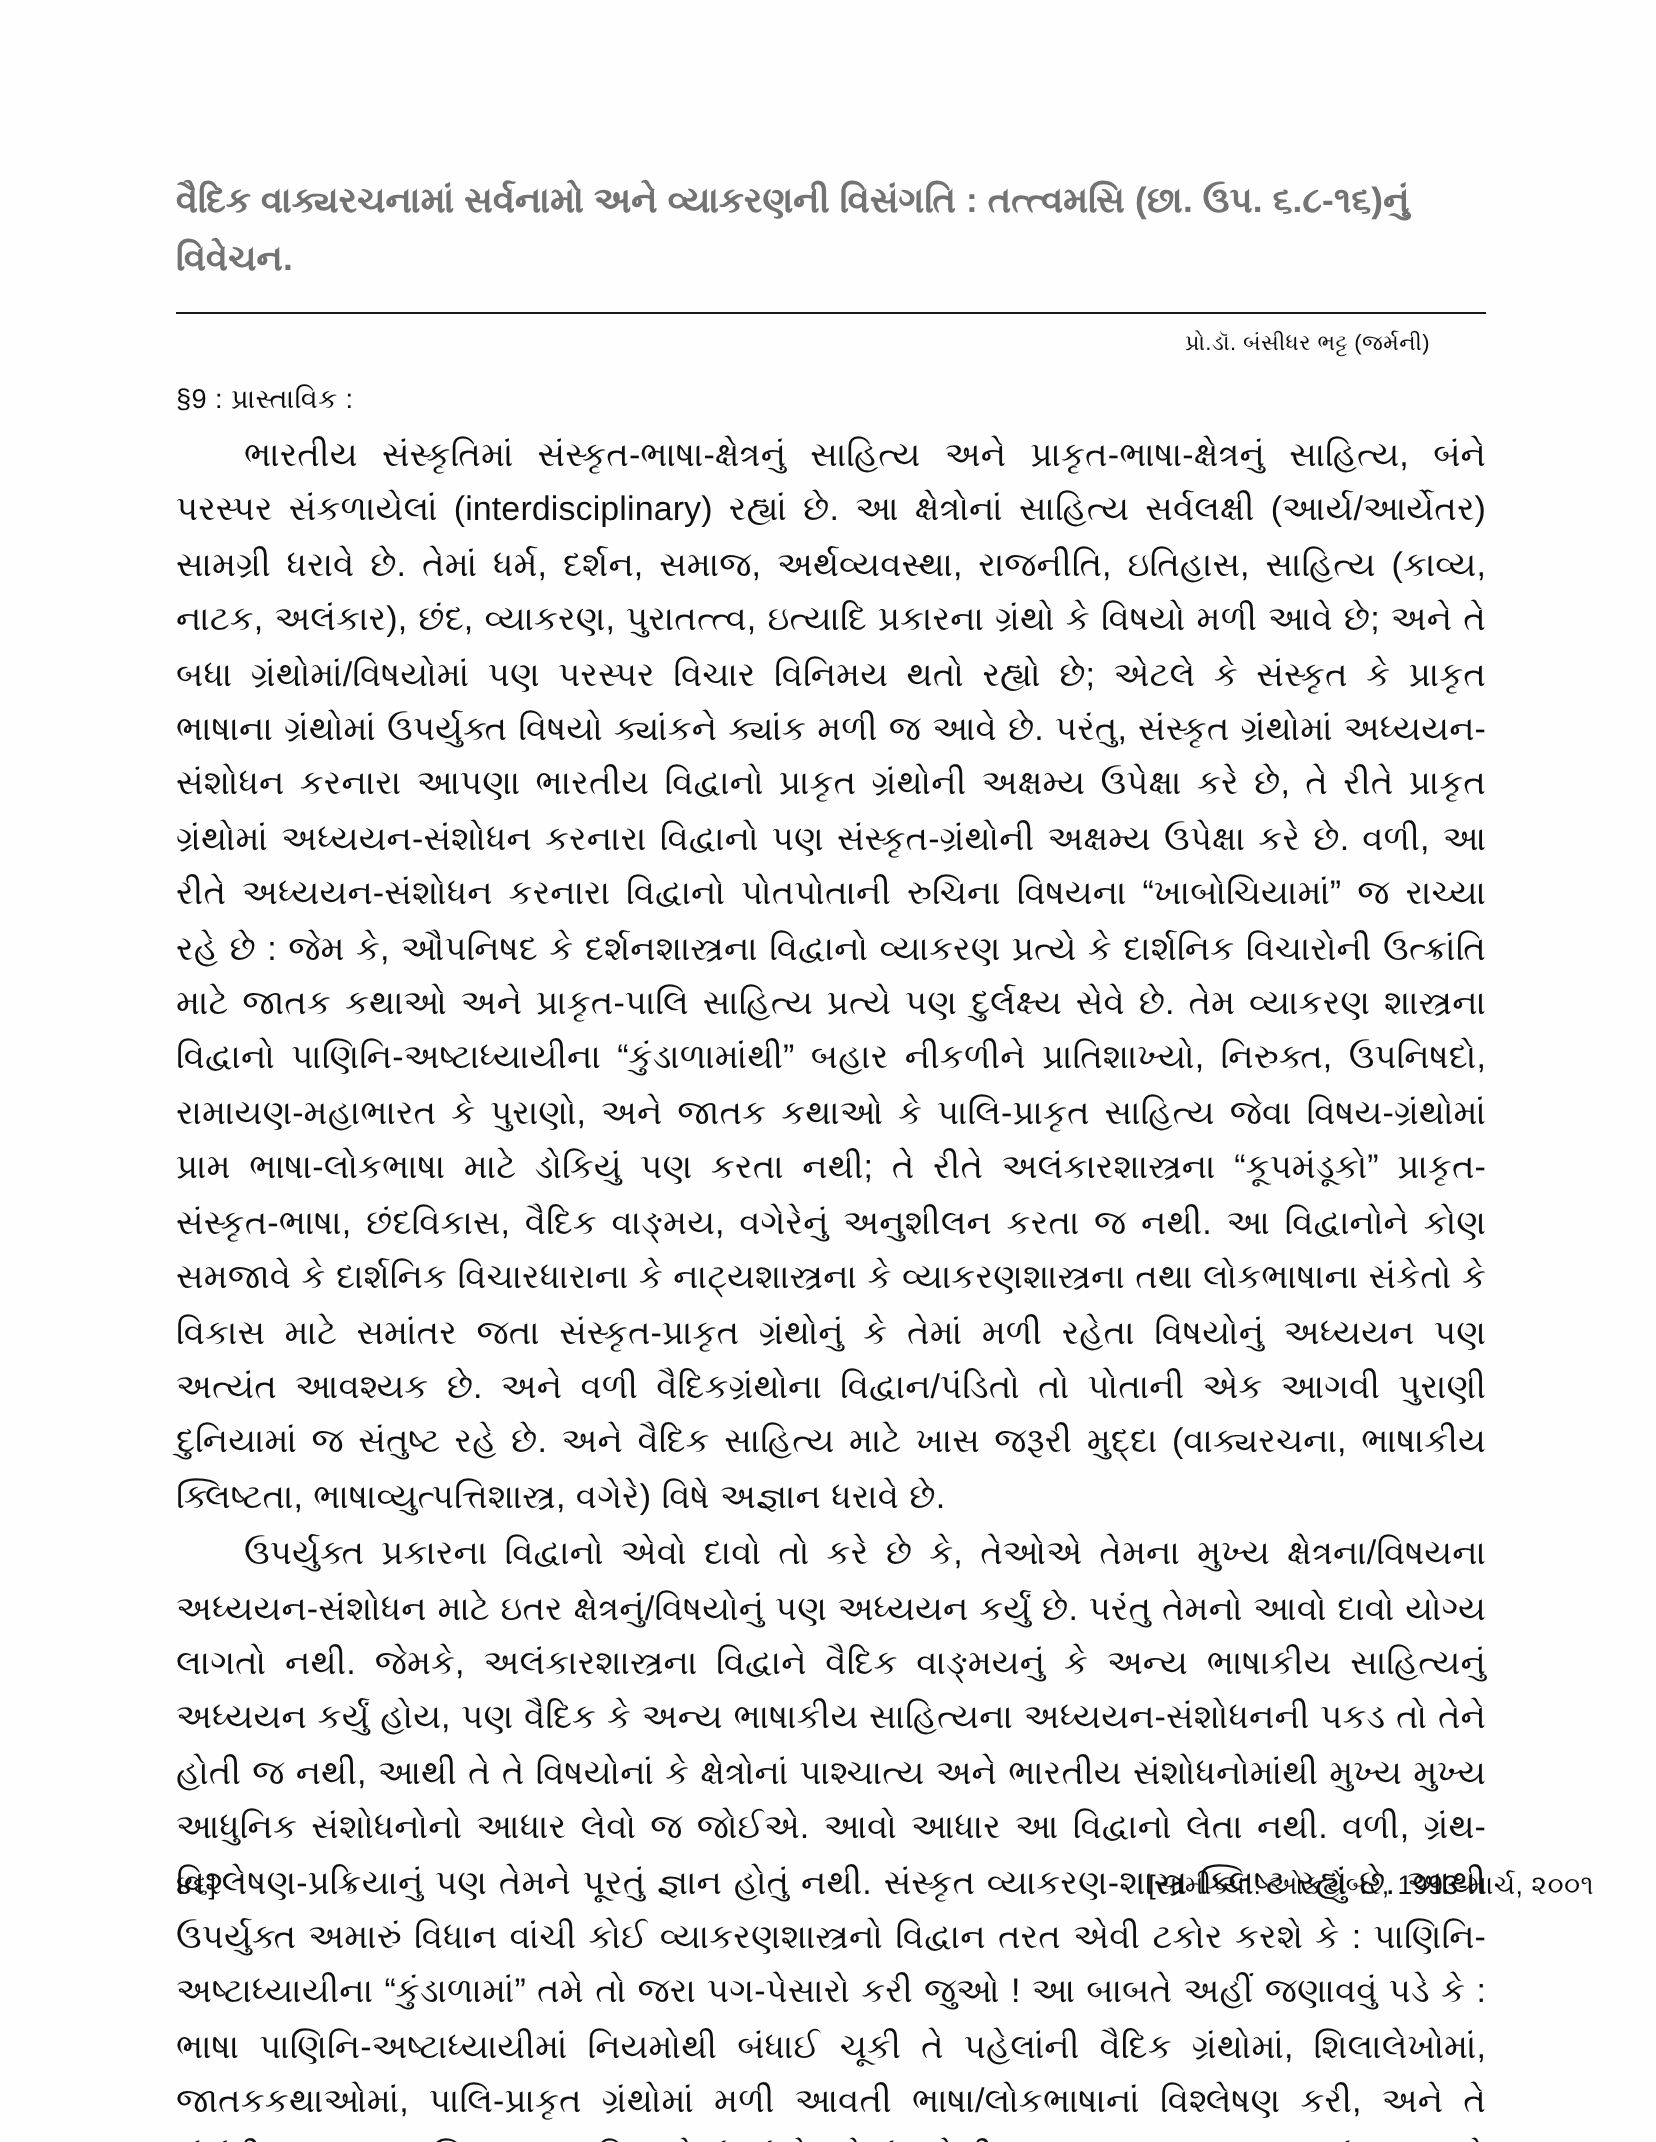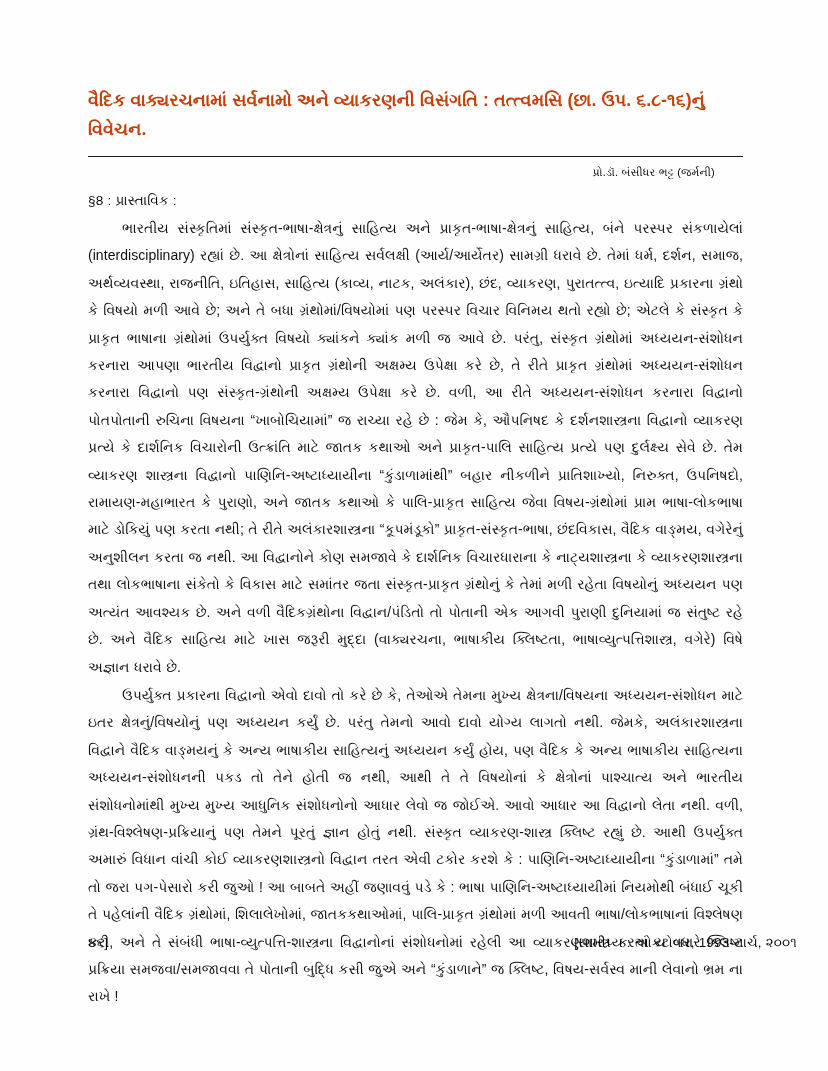--- a/index.html
+++ b/index.html
@@ -30,21 +30,21 @@
     width: 655px;
   }
 
   
   .title {
     font-family: "Liberation Sans", "DejaVu Sans", sans-serif;
     font-weight: bold;
     font-size: 17.6px;
     line-height: 1.62;
     letter-spacing: 0.1px;
-    color: #c2410c;
+    color: #737373;
     margin: 0;
     text-align: left;
   }
   .title-rule {
     margin-top: 13px;
     border: 0;
     border-top: 1.6px solid #1a1a1a;
     width: 100%;
   }
   .byline {
@@ -65,21 +65,21 @@
     color: #0d0d0d;
     letter-spacing: 0.2px;
   }
 
   
   .body-text {
     margin-top: 6px;
   }
   .para {
     font-family: "Liberation Sans", "DejaVu Sans", sans-serif;
-    font-size: 14px;
+    font-size: 17px;
     line-height: 27.4px;
     text-align: justify;
     text-justify: inter-word;
     color: #101010;
     margin: 0 0 0 0;
     text-indent: 34px;
     letter-spacing: 0.05px;
     word-spacing: 0.4px;
   }
   .para + .para {
@@ -116,21 +116,21 @@
 <div class="page">
 
   <div class="content">
 
     <h1 class="title">વૈદિક વાક્યરચનામાં સર્વનામો અને વ્યાકરણની વિસંગતિ : તત્ત્વમસિ  (છા. ઉપ. ૬.૮-૧૬)નું વિવેચન.</h1>
 
     <hr class="title-rule">
 
     <div class="byline">પ્રો.ડૉ. બંસીધર ભટ્ટ (જર્મની)</div>
 
-    <div class="section-heading">§8 : પ્રાસ્તાવિક :</div>
+    <div class="section-heading">§9 : પ્રાસ્તાવિક :</div>
 
     <div class="body-text">
       <p class="para">ભારતીય સંસ્કૃતિમાં સંસ્કૃત-ભાષા-ક્ષેત્રનું સાહિત્ય અને પ્રાકૃત-ભાષા-ક્ષેત્રનું સાહિત્ય, બંને પરસ્પર સંકળાયેલાં (interdisciplinary) રહ્યાં છે. આ ક્ષેત્રોનાં સાહિત્ય સર્વલક્ષી (આર્ય/આર્યેતર) સામગ્રી ધરાવે છે. તેમાં ધર્મ, દર્શન, સમાજ, અર્થવ્યવસ્થા, રાજનીતિ, ઇતિહાસ, સાહિત્ય (કાવ્ય, નાટક, અલંકાર), છંદ, વ્યાકરણ, પુરાતત્ત્વ, ઇત્યાદિ પ્રકારના ગ્રંથો કે વિષયો મળી આવે છે; અને તે બધા ગ્રંથોમાં/વિષયોમાં પણ પરસ્પર વિચાર વિનિમય થતો રહ્યો છે; એટલે કે સંસ્કૃત કે પ્રાકૃત ભાષાના ગ્રંથોમાં ઉપર્યુક્ત વિષયો ક્યાંકને ક્યાંક મળી જ આવે છે. પરંતુ, સંસ્કૃત ગ્રંથોમાં અધ્યયન-સંશોધન કરનારા આપણા ભારતીય વિદ્વાનો પ્રાકૃત ગ્રંથોની અક્ષમ્ય ઉપેક્ષા કરે છે, તે રીતે પ્રાકૃત ગ્રંથોમાં અધ્યયન-સંશોધન કરનારા વિદ્વાનો પણ સંસ્કૃત-ગ્રંથોની અક્ષમ્ય ઉપેક્ષા કરે છે. વળી, આ રીતે અધ્યયન-સંશોધન કરનારા વિદ્વાનો પોતપોતાની રુચિના વિષયના “ખાબોચિયામાં” જ રાચ્યા રહે છે : જેમ કે, ઔપનિષદ કે દર્શનશાસ્ત્રના વિદ્વાનો વ્યાકરણ પ્રત્યે કે દાર્શનિક વિચારોની ઉત્ક્રાંતિ માટે જાતક કથાઓ અને પ્રાકૃત-પાલિ સાહિત્ય પ્રત્યે પણ દુર્લક્ષ્ય સેવે છે. તેમ વ્યાકરણ શાસ્ત્રના વિદ્વાનો પાણિનિ-અષ્ટાધ્યાયીના “કુંડાળામાંથી” બહાર નીકળીને પ્રાતિશાખ્યો, નિરુક્ત, ઉપનિષદો, રામાયણ-મહાભારત કે પુરાણો, અને જાતક કથાઓ કે પાલિ-પ્રાકૃત સાહિત્ય જેવા વિષય-ગ્રંથોમાં પ્રામ ભાષા-લોકભાષા માટે ડોકિયું પણ કરતા નથી; તે રીતે અલંકારશાસ્ત્રના “કૂપમંડૂકો” પ્રાકૃત-સંસ્કૃત-ભાષા, છંદવિકાસ, વૈદિક વાઙ્મય, વગેરેનું અનુશીલન કરતા જ નથી. આ વિદ્વાનોને કોણ સમજાવે કે દાર્શનિક વિચારધારાના કે નાટ્યશાસ્ત્રના કે વ્યાકરણશાસ્ત્રના તથા લોકભાષાના સંકેતો કે વિકાસ માટે સમાંતર જતા સંસ્કૃત-પ્રાકૃત ગ્રંથોનું કે તેમાં મળી રહેતા વિષયોનું અધ્યયન પણ અત્યંત આવશ્યક છે. અને વળી વૈદિકગ્રંથોના વિદ્વાન/પંડિતો તો પોતાની એક આગવી પુરાણી દુનિયામાં જ સંતુષ્ટ રહે છે. અને વૈદિક સાહિત્ય માટે ખાસ જરૂરી મુદ્દા (વાક્યરચના, ભાષાકીય ક્લિષ્ટતા, ભાષાવ્યુત્પત્તિશાસ્ત્ર, વગેરે) વિષે અજ્ઞાન ધરાવે છે.</p>
       <p class="para">ઉપર્યુક્ત પ્રકારના વિદ્વાનો એવો દાવો તો કરે છે કે, તેઓએ તેમના મુખ્ય ક્ષેત્રના/વિષયના અધ્યયન-સંશોધન માટે ઇતર ક્ષેત્રનું/વિષયોનું પણ અધ્યયન કર્યું છે. પરંતુ તેમનો આવો દાવો યોગ્ય લાગતો નથી. જેમકે, અલંકારશાસ્ત્રના વિદ્વાને વૈદિક વાઙ્મયનું કે અન્ય ભાષાકીય સાહિત્યનું અધ્યયન કર્યું હોય, પણ વૈદિક કે અન્ય ભાષાકીય સાહિત્યના અધ્યયન-સંશોધનની પકડ તો તેને હોતી જ નથી, આથી તે તે વિષયોનાં કે ક્ષેત્રોનાં પાશ્ચાત્ય અને ભારતીય સંશોધનોમાંથી મુખ્ય મુખ્ય આધુનિક સંશોધનોનો આધાર લેવો જ જોઈએ. આવો આધાર આ વિદ્વાનો લેતા નથી. વળી, ગ્રંથ-વિશ્લેષણ-પ્રક્રિયાનું પણ તેમને પૂરતું જ્ઞાન હોતું નથી. સંસ્કૃત વ્યાકરણ-શાસ્ત્ર ક્લિષ્ટ રહ્યું છે. આથી ઉપર્યુક્ત અમારું વિધાન વાંચી કોઈ વ્યાકરણશાસ્ત્રનો વિદ્વાન તરત એવી ટકોર કરશે કે : પાણિનિ-અષ્ટાધ્યાયીના “કુંડાળામાં” તમે તો જરા પગ-પેસારો કરી જુઓ ! આ બાબતે અહીં જણાવવું પડે કે : ભાષા પાણિનિ-અષ્ટાધ્યાયીમાં નિયમોથી બંધાઈ ચૂકી તે પહેલાંની વૈદિક ગ્રંથોમાં, શિલાલેખોમાં, જાતકકથાઓમાં, પાલિ-પ્રાકૃત ગ્રંથોમાં મળી આવતી ભાષા/લોકભાષાનાં વિશ્લેષણ કરી, અને તે સંબંધી ભાષા-વ્યુત્પત્તિ-શાસ્ત્રના વિદ્વાનોનાં સંશોધનોમાં રહેલી આ વ્યાકરણશાસ્ત્ર કરતાં ય વધારે ક્લિષ્ટ પ્રક્રિયા સમજવા/સમજાવવા તે પોતાની બુદ્ધિ કસી જુએ અને “કુંડાળાને” જ ક્લિષ્ટ, વિષય-સર્વસ્વ માની લેવાનો ભ્રમ ના રાખે !</p>
     </div>
 
   </div>
 
   <div class="footer">
     <span class="footer-page">૪૬]</span>

